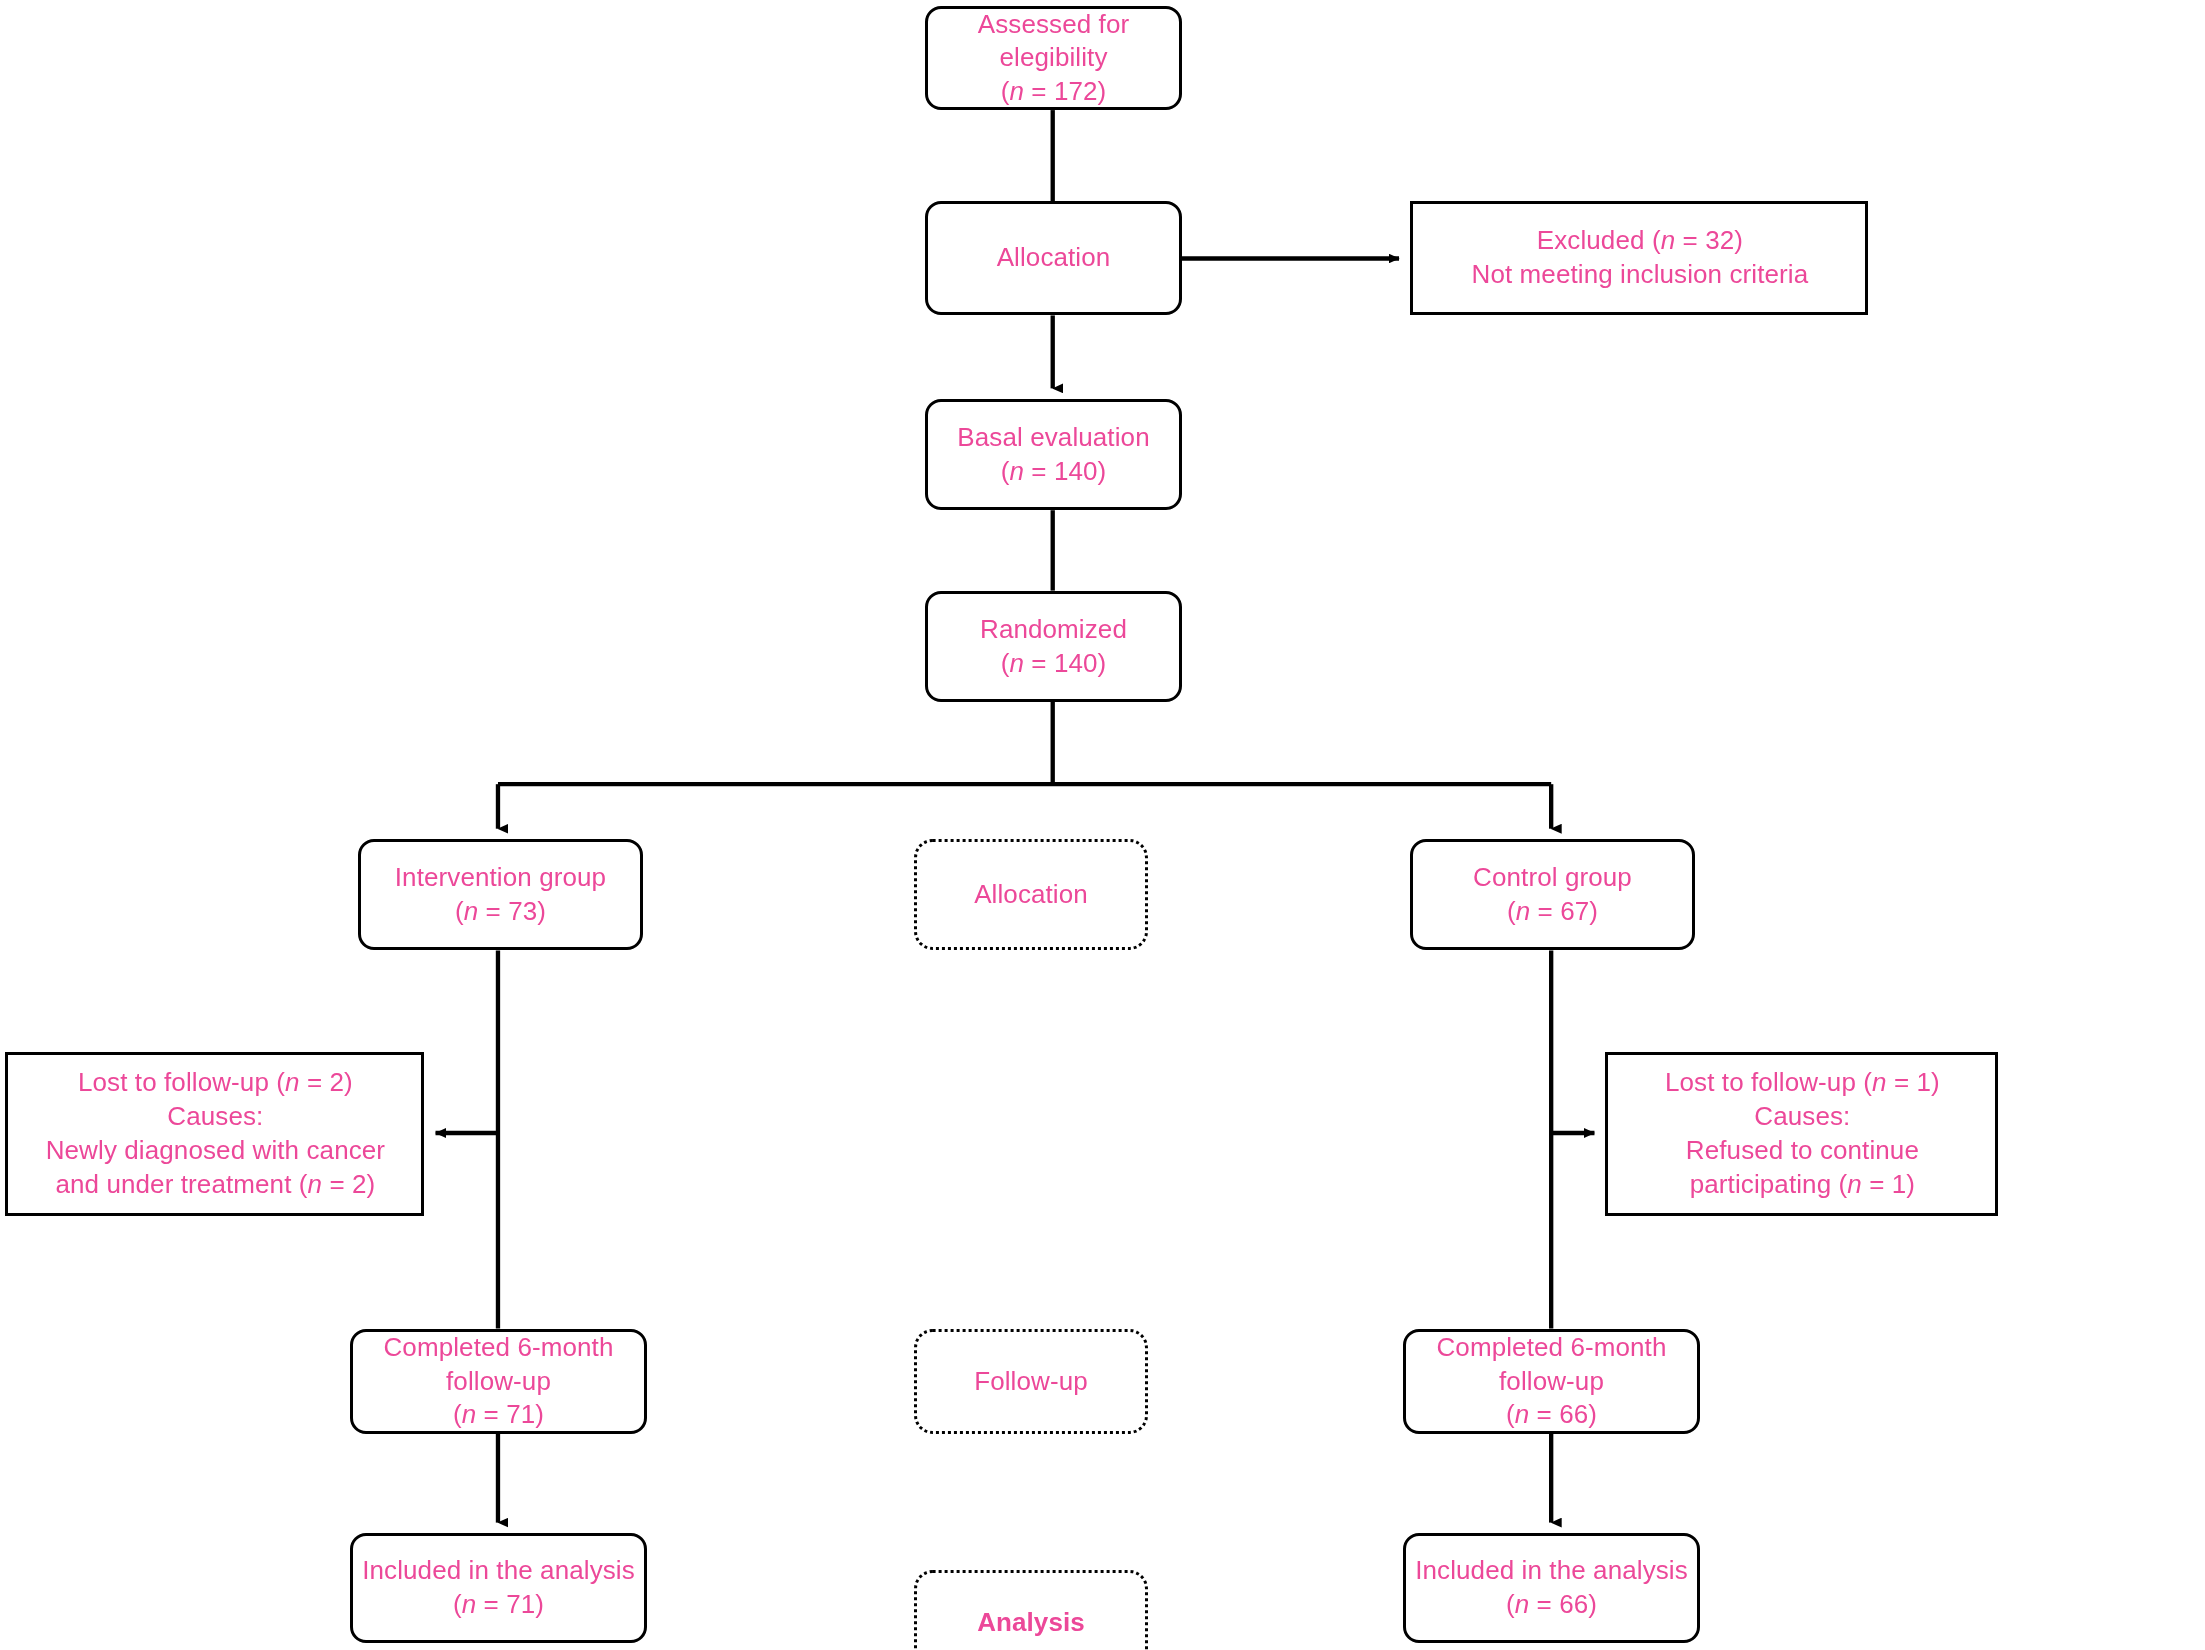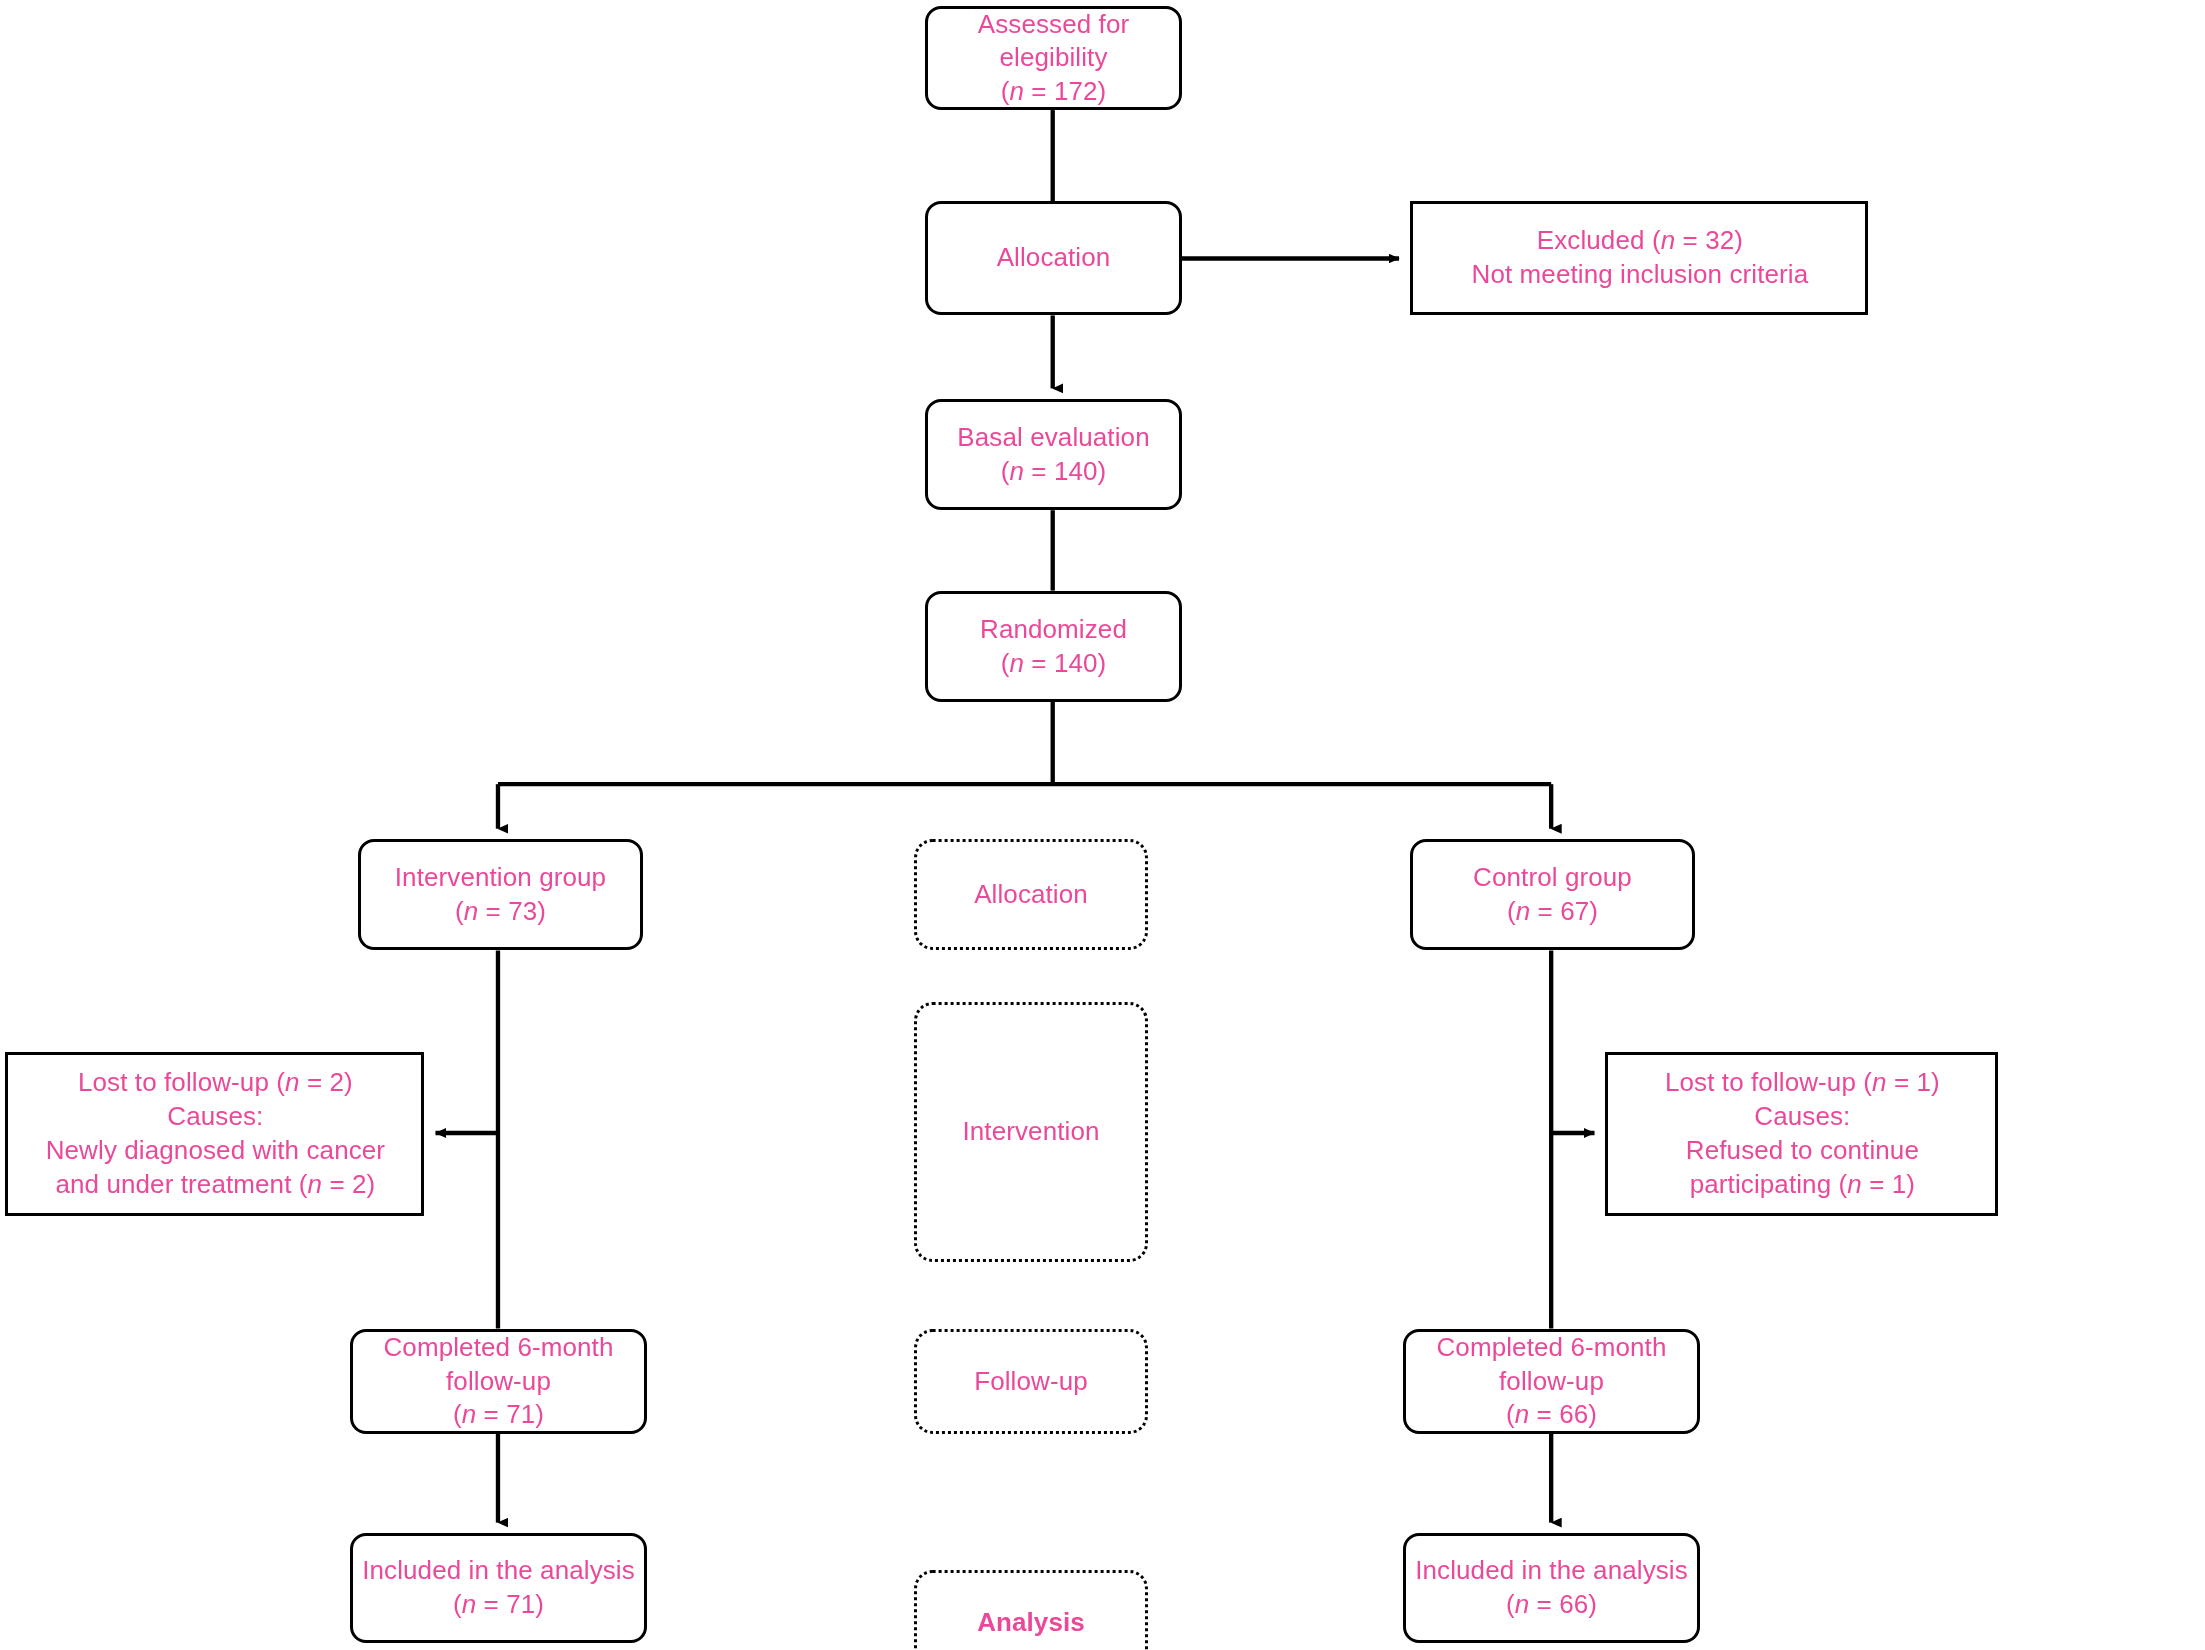--- a/index.html
+++ b/index.html
@@ -126,23 +126,20 @@
     </div>
   <div class="node dotted-round" style="left: 914px; top: 839px; width: 234px; height: 111px;">
       <span class="txt">Allocation</span>
     </div>
   <div class="node solid-round" style="left: 1410px; top: 839px; width: 285px; height: 111px;">
       <span class="txt">Control group<br>(<i>n</i> = 67)</span>
     </div>
   <div class="node solid-square" style="left: 5px; top: 1052px; width: 419px; height: 164px;">
       <span class="txt">Lost to follow-up (<i>n</i> = 2)<br>Causes:<br>Newly diagnosed with cancer<br>and under treatment (<i>n</i> = 2)</span>
     </div>
-  <div class="node dotted-round" style="left: 914px; top: 1002px; width: 234px; height: 260px;">
-      <span class="txt">Intervention</span>
-    </div>
   <div class="node solid-square" style="left: 1605px; top: 1052px; width: 393px; height: 164px;">
       <span class="txt">Lost to follow-up (<i>n</i> = 1)<br>Causes:<br>Refused to continue<br>participating (<i>n</i> = 1)</span>
     </div>
   <div class="node solid-round" style="left: 350px; top: 1329px; width: 297px; height: 105px;">
       <span class="txt">Completed 6-month follow-up<br>(<i>n</i> = 71)</span>
     </div>
   <div class="node dotted-round" style="left: 914px; top: 1329px; width: 234px; height: 105px;">
       <span class="txt">Follow-up</span>
     </div>
   <div class="node solid-round" style="left: 1403px; top: 1329px; width: 297px; height: 105px;">

